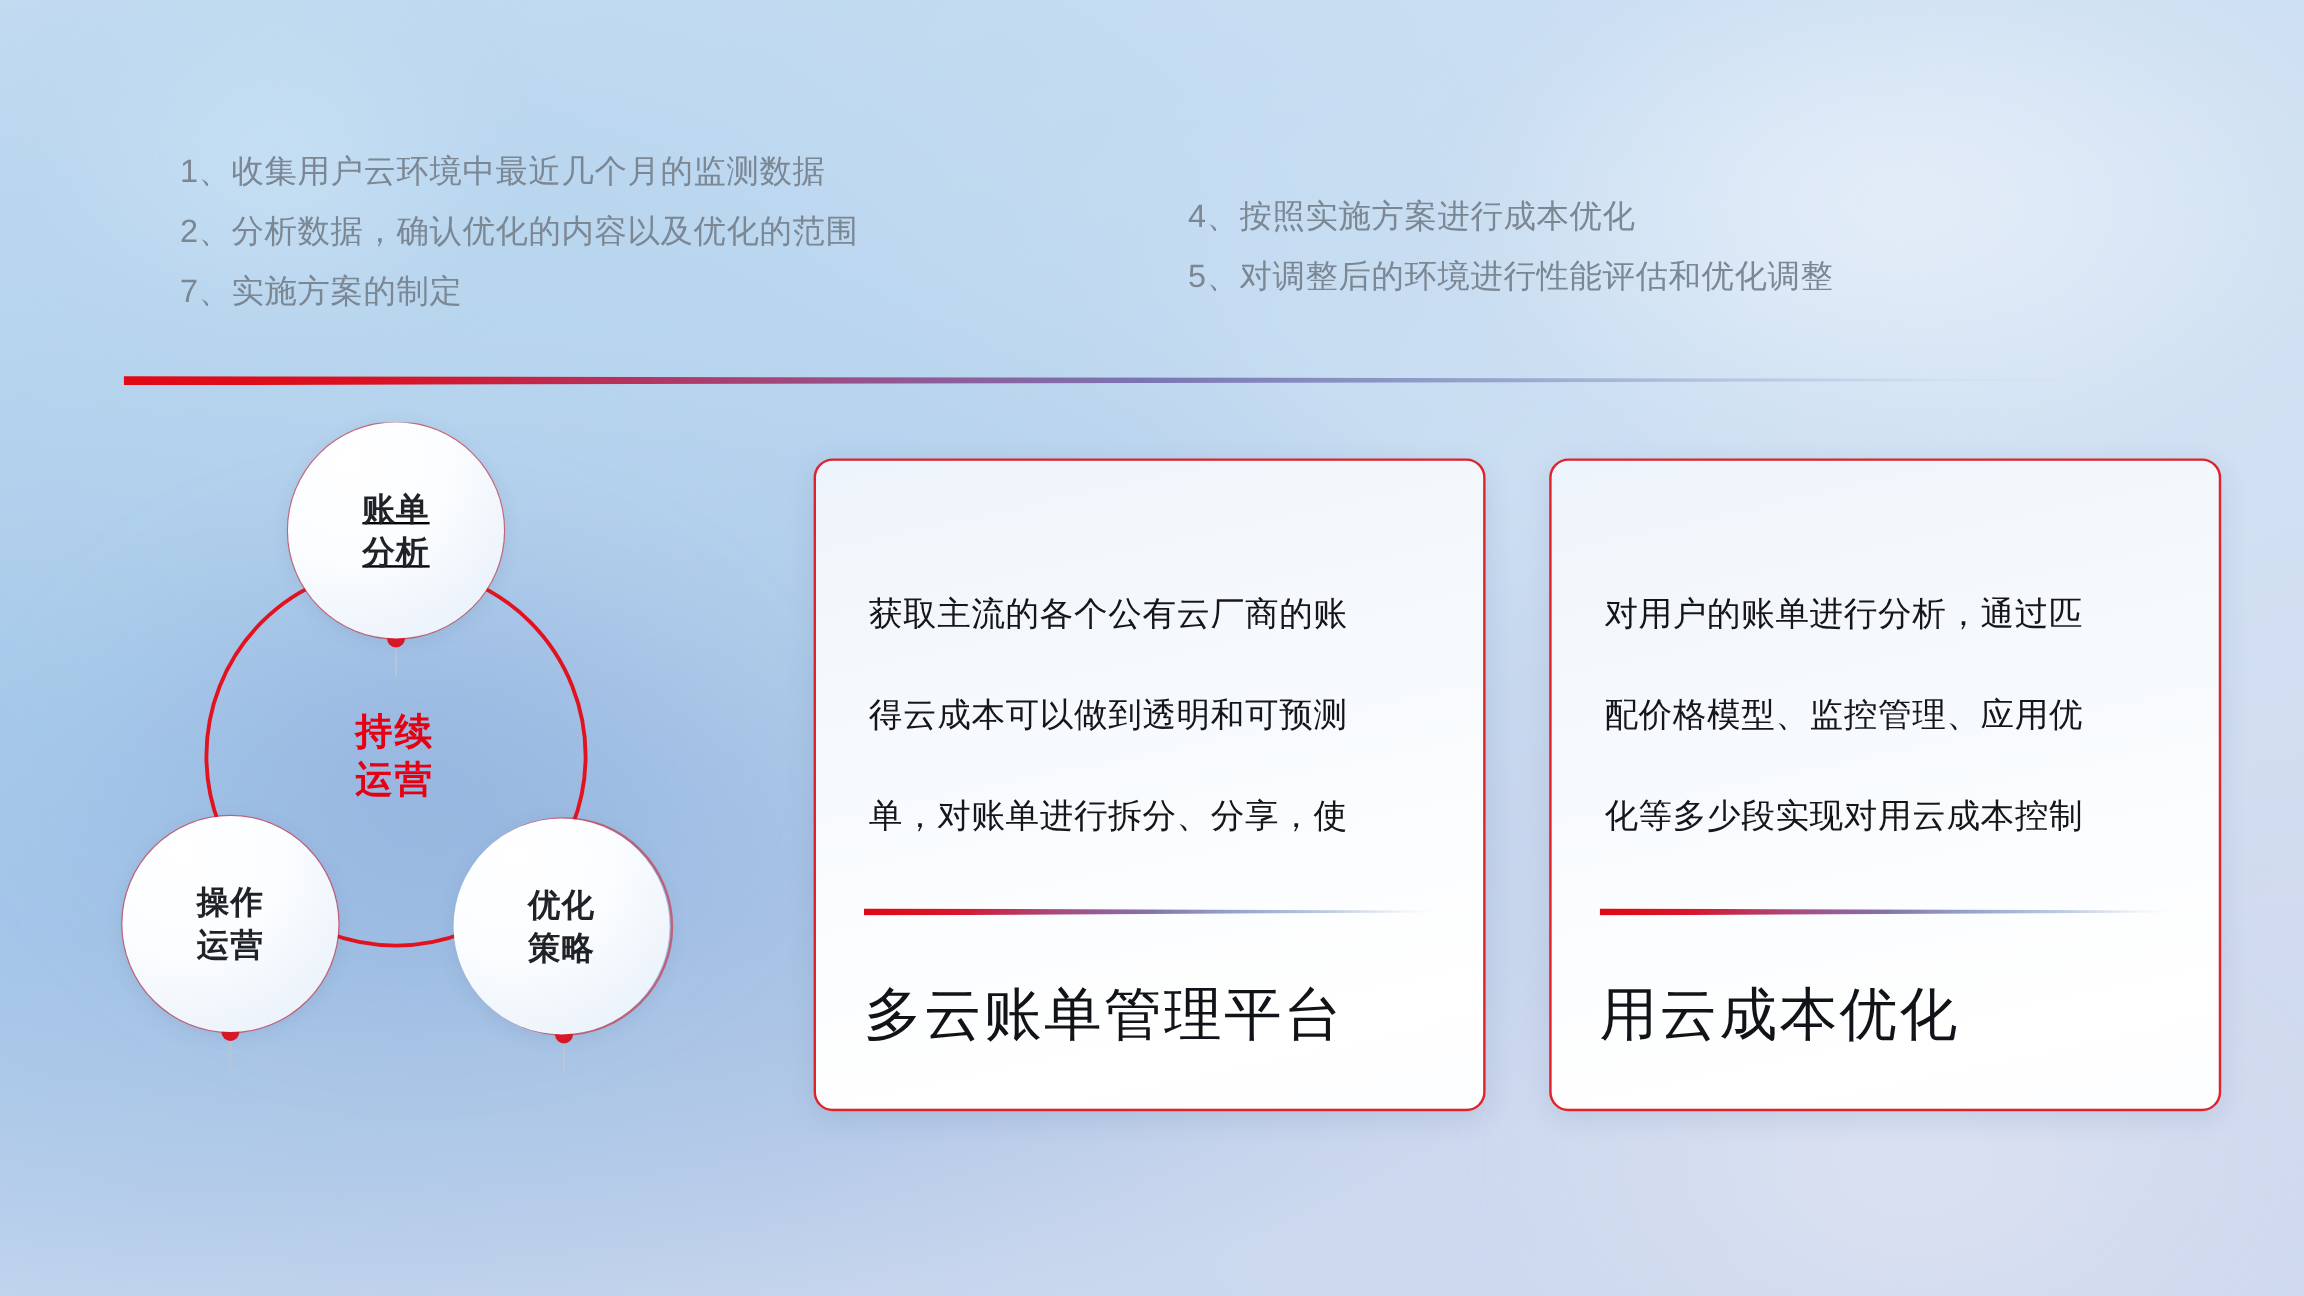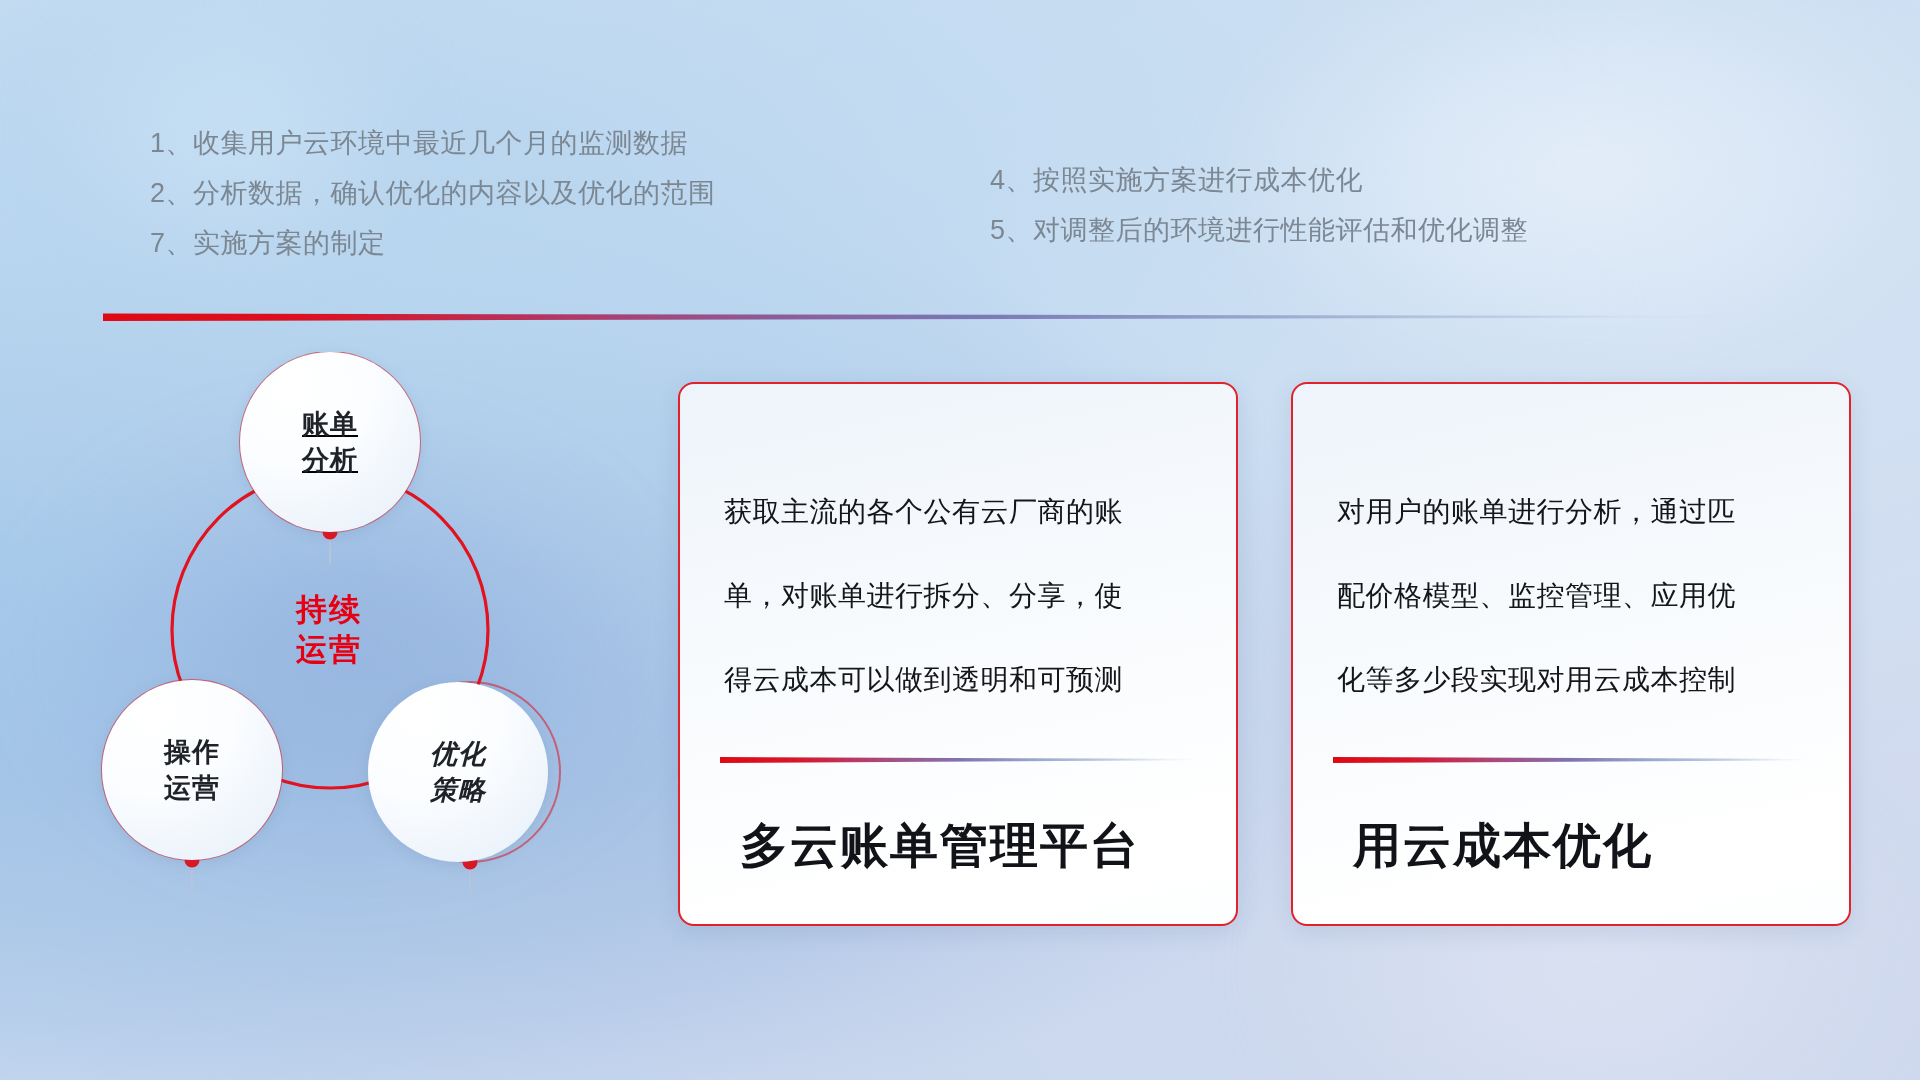--- a/index.html
+++ b/index.html
@@ -82,21 +82,21 @@
     box-shadow:0 3px 14px rgba(80,110,150,.16);
     display:flex; align-items:center; justify-content:center;
     text-align:center;
   }
   .lobe span {
     font-size:27px; font-weight:700; color:#1f2328; line-height:1.35;
     letter-spacing:1px;
   }
   #lobe-bill  { left:144px; top:0px;   width:180px; height:180px;text-decoration:underline; }
   #lobe-ops   { left:6px;   top:328px; width:180px; height:180px; }
-  #lobe-strat { left:272px; top:330px; width:180px; height:180px;font-style:italic; }
+  #lobe-strat { left:282px; top:330px; width:180px; height:180px; }
 
   #venn-center {
     position:absolute; left:128px; top:218px; width:210px; height:120px;
     display:flex; align-items:center; justify-content:center;
     text-align:center;
   }
   #venn-center span {
     font-size:31px; font-weight:800; color:#e60012; line-height:1.28;
     letter-spacing:2px;
   }
@@ -126,21 +126,21 @@
   }
   .card-rule .tap2 {
     position:absolute; inset:0;
     background:linear-gradient(90deg,
       #e00914 0%, #d8162b 16%, #a94a7e 34%, #8173ae 50%,
       #98a7cd 66%, #c0cde2 82%, rgba(205,217,235,.3) 94%, rgba(205,217,235,0) 100%);
     clip-path:polygon(0 16%, 100% 40%, 100% 62%, 0 100%);
   }
   .card-title {
     position:absolute; left:40px; top:430px;
-    font-size:48px; font-weight:700; color:#111318; letter-spacing:2px;margin-left:20px;
+    font-size:48px; font-weight:400; color:#111318; letter-spacing:2px;
   }
 </style>
 </head>
 <body>
 
 <div id="bg">
   <div class="bg-base"></div>
   <div class="bg-wash-d"></div>
   <div class="bg-wash-a"></div>
   <div class="bg-wash-b"></div>
@@ -194,22 +194,22 @@
   </div>
 
   <div id="venn-center">
     <span><b>持续</b><br><b>运营</b></span>
   </div>
 </div>
 
 <div class="card" id="card-1">
   <div class="card-body">
     <p>获取主流的各个公有云厂商的账</p>
+    <p>得云成本可以做到透明和可预测</p>
     <p>单，对账单进行拆分、分享，使</p>
-    <p>得云成本可以做到透明和可预测</p>
   </div>
   <div class="card-rule">
     <div class="tap2"></div>
   </div>
   <div class="card-title">多云账单管理平台</div>
 </div>
 
 <div class="card" id="card-2">
   <div class="card-body">
     <p>对用户的账单进行分析，通过匹</p>

